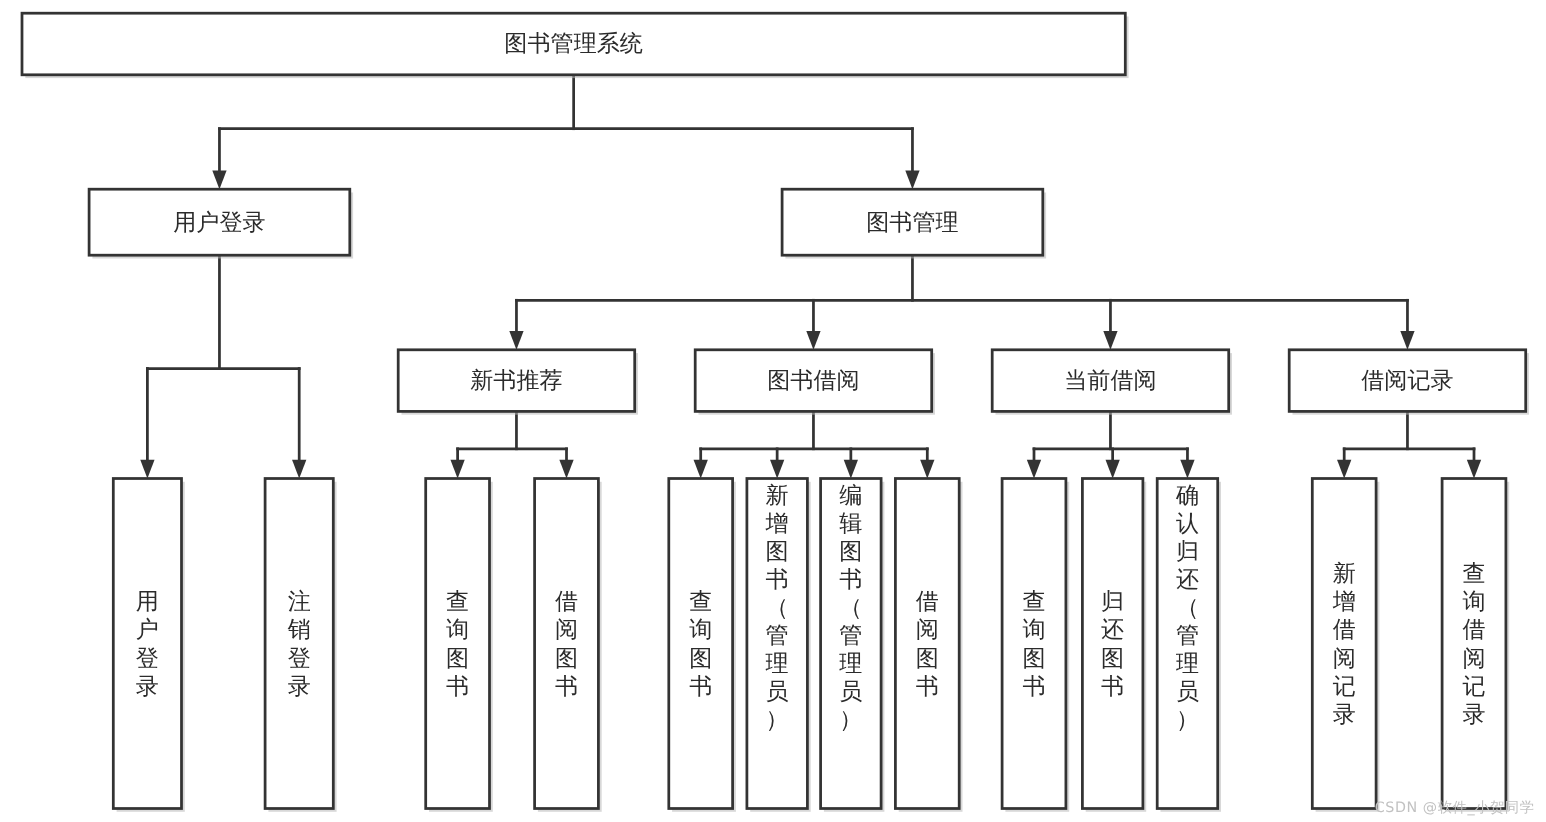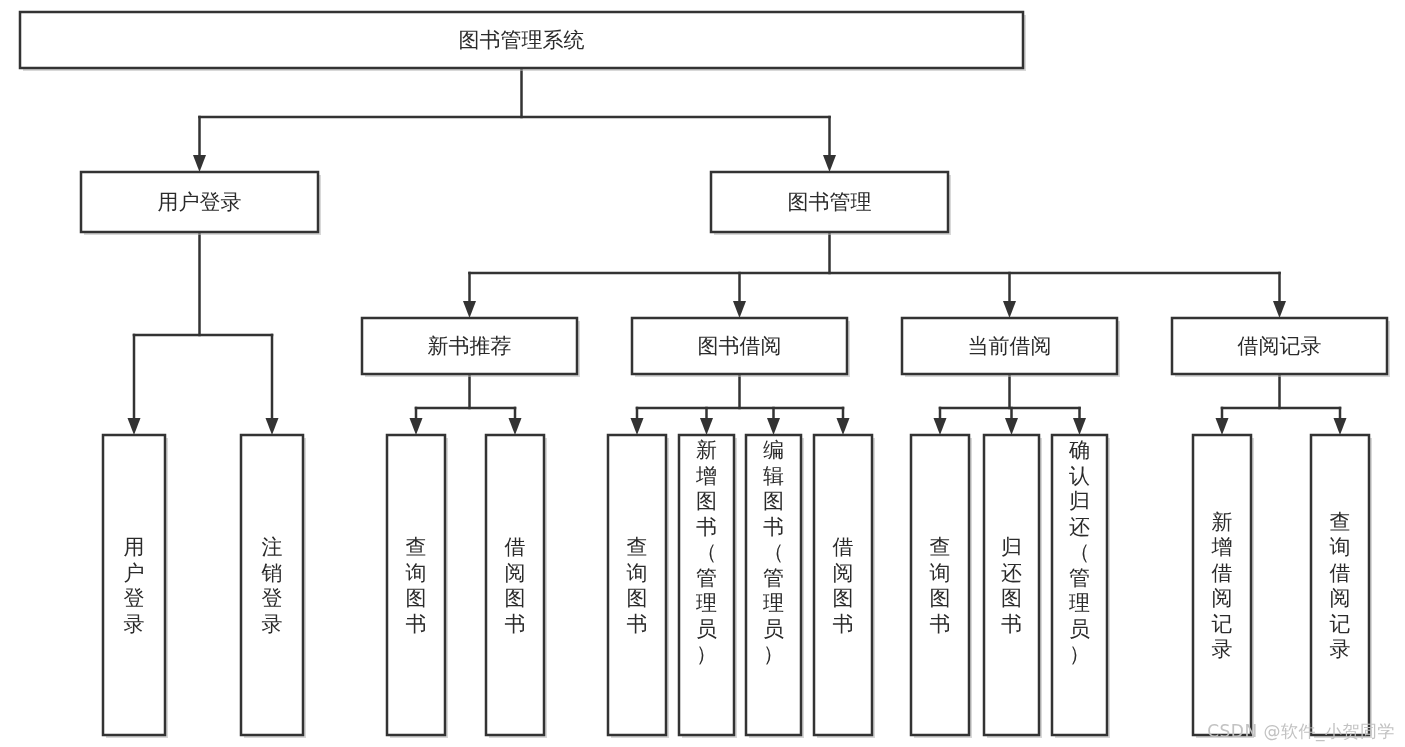--- a/index.html
+++ b/index.html
@@ -48,21 +48,21 @@
     font-family: "DejaVu Sans", "Liberation Sans", sans-serif;
     font-size: 21px;
     fill: #2b2b2b;
     text-anchor: middle;
   }
   .watermark {
     position: absolute;
     right: 10px;
     bottom: 4px;
     font-family: "DejaVu Sans", "Liberation Sans", sans-serif;
-    font-size: 17px;
+    font-size: 13px;
     color: #c2c2c2;
     white-space: nowrap;
     letter-spacing: 0.5px;
     pointer-events: none;
   }
 </style>
 </head>
 <body>
 
 <svg id="diagram" viewBox="0 0 1405 747">

